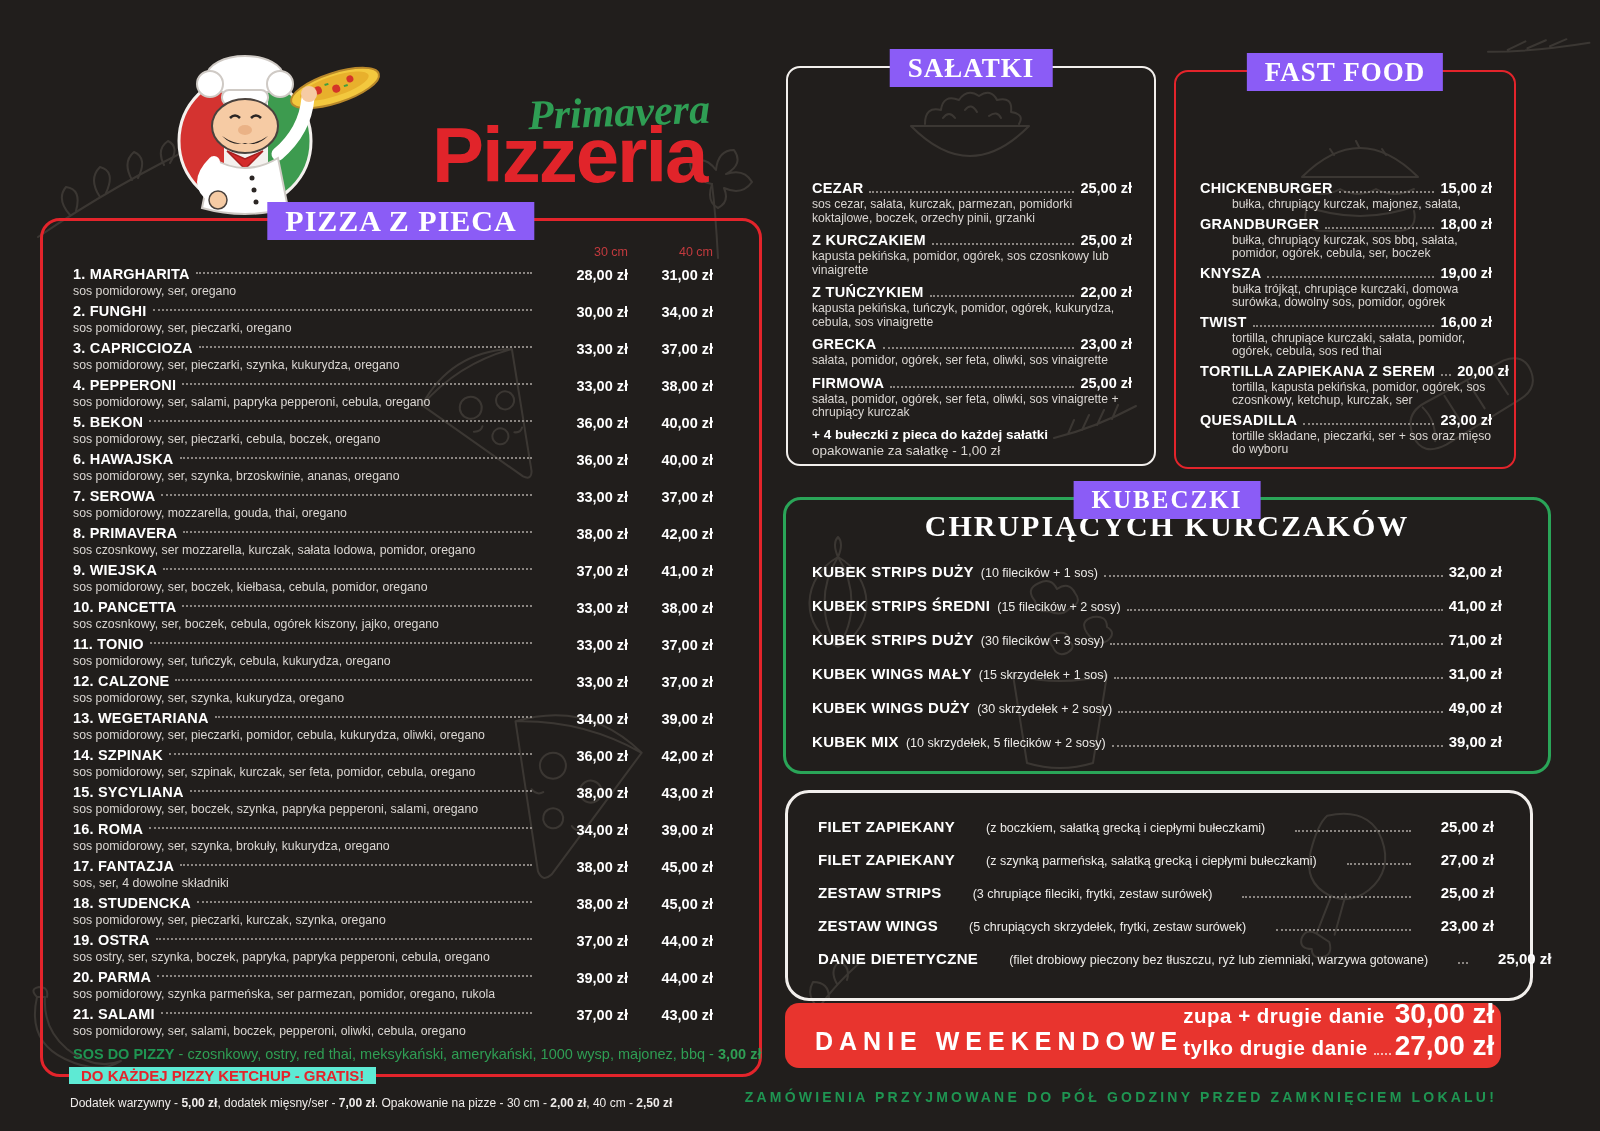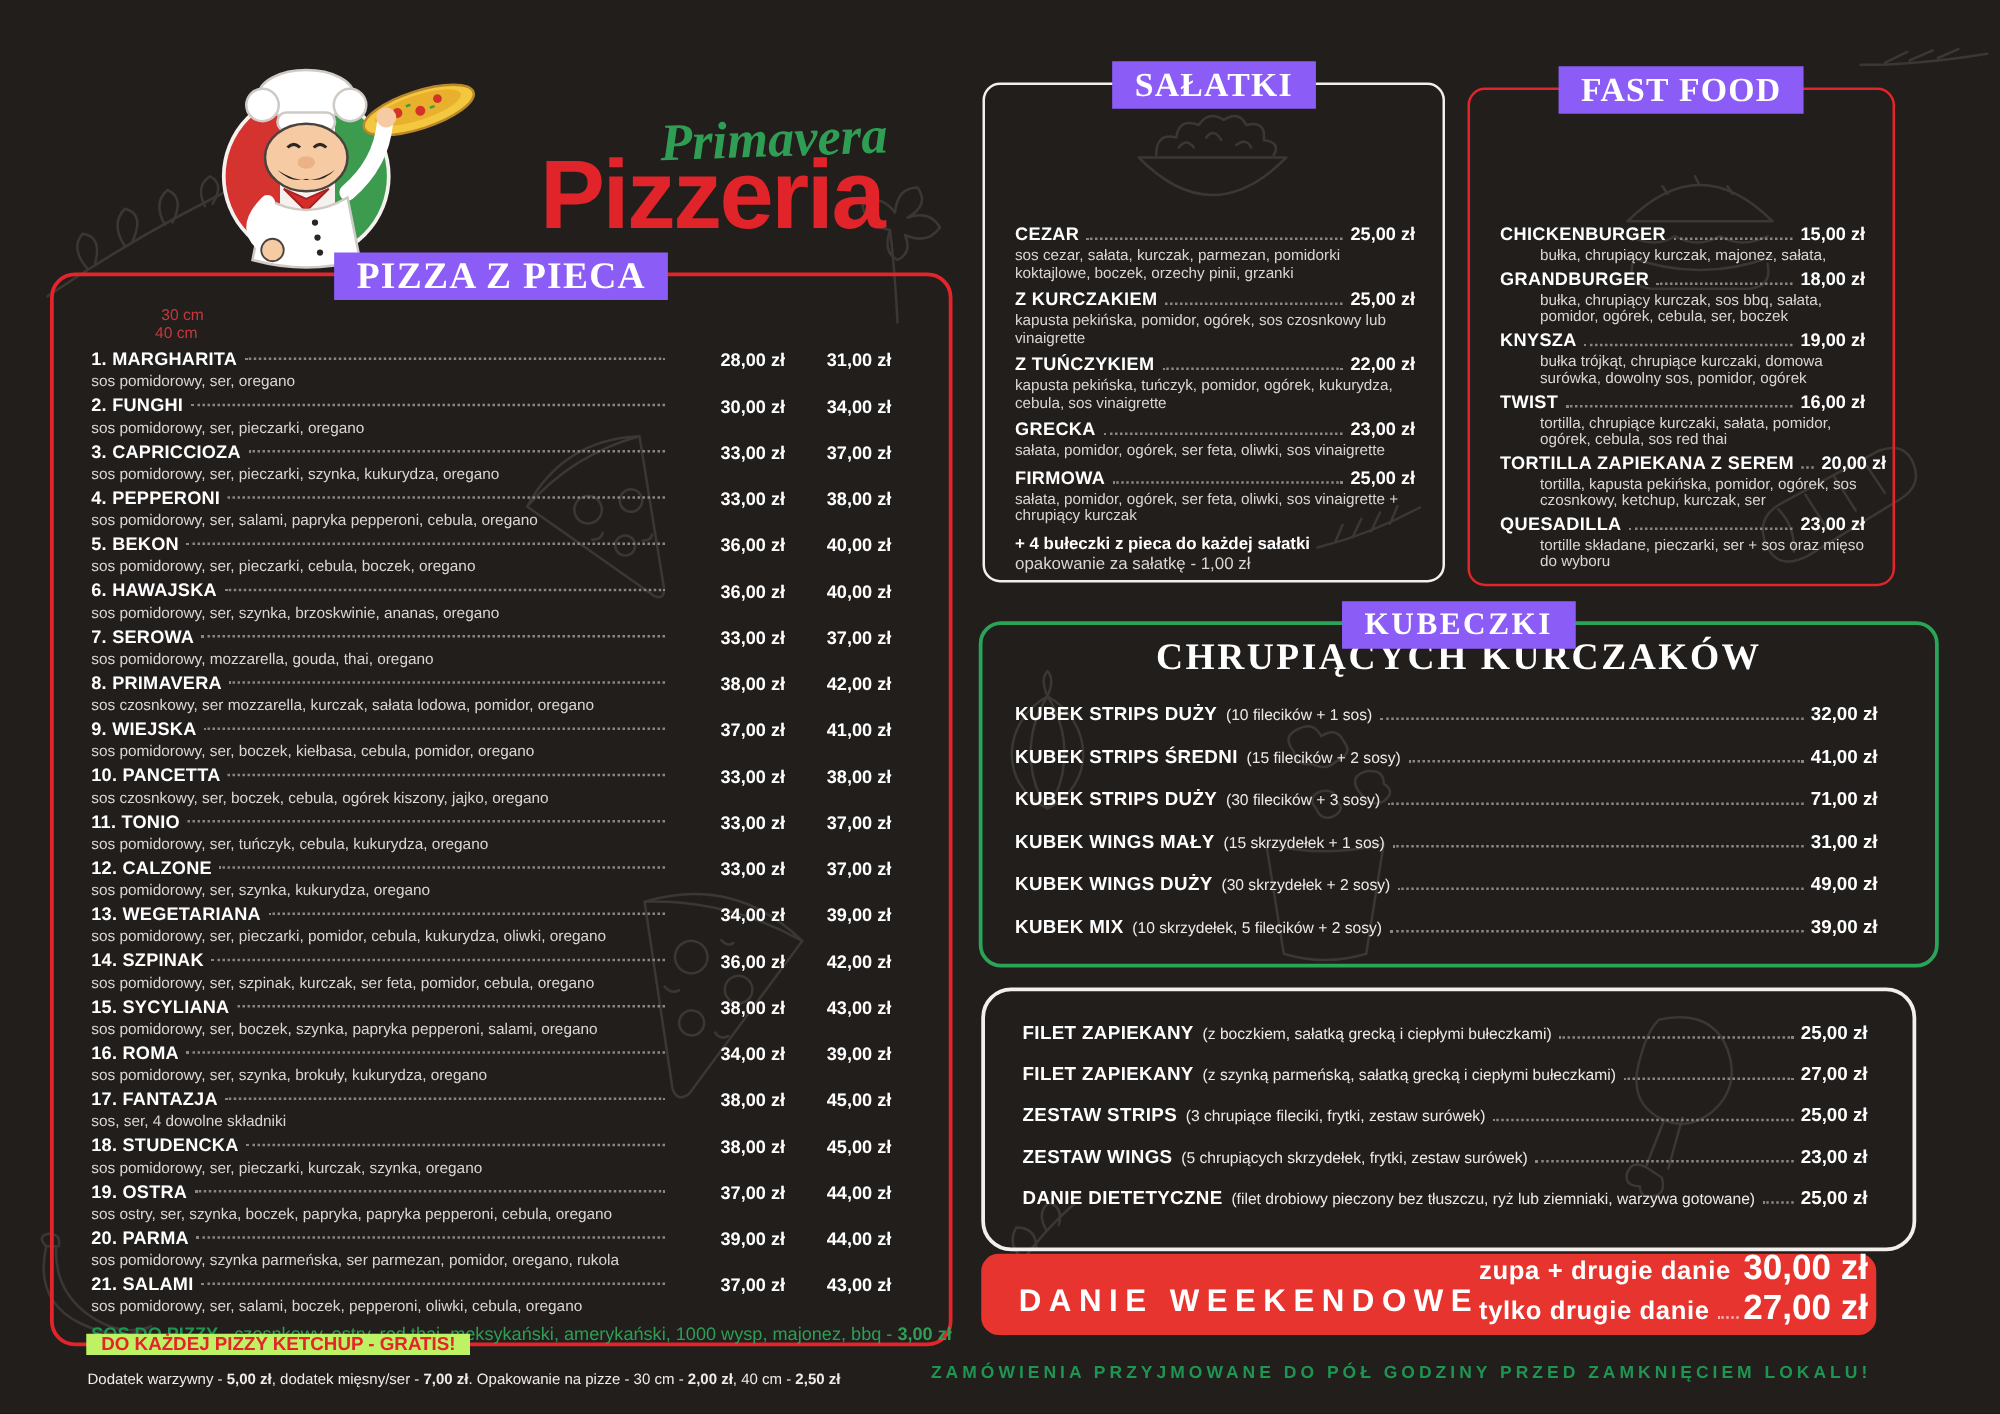--- a/index.html
+++ b/index.html
@@ -18,34 +18,34 @@
   
   .box{position:absolute;border-radius:16px;}
   .box-title{position:absolute;top:-19px;left:50%;transform:translateX(-50%);background:#8b5cf6;
         padding:0 18px;font-family:"Liberation Serif",serif;font-weight:bold;color:#fff;
         white-space:nowrap;line-height:38px;letter-spacing:1px;}
 
   
   #pizza-box{left:40px;top:218px;width:716px;height:853px;border:3px solid #e3242b;border-radius:20px;}
   #pizza-box .box-title{font-size:30px;}
   .pz-inner{position:absolute;left:0;top:0;right:0;bottom:0;padding:24px 46px 0 30px;}
-  .size-row{display:flex;align-items:baseline;margin-bottom:7px;flex-direction:column;}
+  .size-row{display:flex;align-items:baseline;margin-bottom:7px;}
   .size-fill{flex:1;}
   .size-cell{width:90px;text-align:right;color:#c23a3e;font-size:12.5px;}
   .size-cell.s2{width:85px;}
   .p-row{display:flex;align-items:center;}
   .p-name{font-weight:bold;font-size:14.5px;white-space:nowrap;letter-spacing:.2px;line-height:17px;}
   .dots{flex:1;border-bottom:2px dotted #8b8682;margin:0 6px 3px 6px;min-width:10px;}
   .p-price{width:90px;text-align:right;font-weight:bold;font-size:14.5px;white-space:nowrap;}
   .p-price.p2{width:85px;}
   .p-desc{font-size:12.3px;color:#dad6d2;line-height:14px;margin:1px 0 5px 0;}
   .sos-line{margin-top:8px;font-size:14.5px;color:#2f9e54;white-space:nowrap;}
   .sos-label{font-weight:bold;color:#1f9552;}
   .sos-price{font-weight:bold;}
-  .ketchup{position:absolute;bottom:-10px;left:26px;background:#bef264;padding:0 12px;
+  .ketchup{position:absolute;bottom:-10px;left:26px;background:#5eead4;padding:0 12px;
         color:#e3242b;font-weight:bold;font-size:15px;white-space:nowrap;}
   .pz-footnote{position:absolute;left:70px;top:1096px;font-size:12px;color:#efecea;}
   .fn-b{font-weight:bold;}
 
   
   #salad-box{left:786px;top:66px;width:366px;height:396px;border:2.5px solid #f2efec;border-radius:14px;}
   #salad-box .box-title{font-size:27px;}
   #ff-box{left:1174px;top:70px;width:338px;height:395px;border:2.5px solid #e3242b;border-radius:14px;}
   #ff-box .box-title{font-size:27px;}
   .m-list{position:absolute;left:0;right:0;top:0;padding:0 22px 0 24px;}
@@ -68,21 +68,21 @@
   .l-list{padding:22px 46px 0 26px;}
   #kub-box .l-list{padding-top:20px;}
   .l-row{display:flex;align-items:baseline;margin-bottom:15px;}
   .l-name{font-weight:bold;font-size:15px;white-space:nowrap;letter-spacing:.3px;line-height:19px;}
   .l-note{font-size:12.5px;color:#eceae7;white-space:nowrap;margin-left:7px;}
   .l-price{font-weight:bold;font-size:15px;white-space:nowrap;text-align:right;}
 
   
   #sets-box{left:785px;top:790px;width:742px;height:205px;border:3px solid #f2efec;border-radius:24px;}
   #sets-box .l-list{padding:24px 36px 0 30px;}
-  #sets-box .l-row{margin-bottom:14px;}
+  #sets-box .l-row{margin-bottom:14px;gap:24px;}
 
   
   #banner{position:absolute;left:785px;top:1003px;width:716px;height:65px;background:#e8342e;
         border-radius:14px;display:flex;align-items:flex-end;}
   .banner-title{padding:0 0 12px 30px;font-size:25px;font-weight:bold;letter-spacing:6px;white-space:nowrap;}
   .banner-rows{margin-left:auto;width:352px;padding:6px 12px 6px 0;}
   .w-row{display:flex;align-items:baseline;}
   .w-label{font-weight:bold;font-size:20.5px;letter-spacing:.5px;white-space:nowrap;margin-left:auto;}
   .w-dots{flex:0 1 90px;border-bottom:2px dotted #f4b9b6;margin:0 4px 5px 6px;}
   .w-price{font-weight:bold;font-size:28px;white-space:nowrap;}

